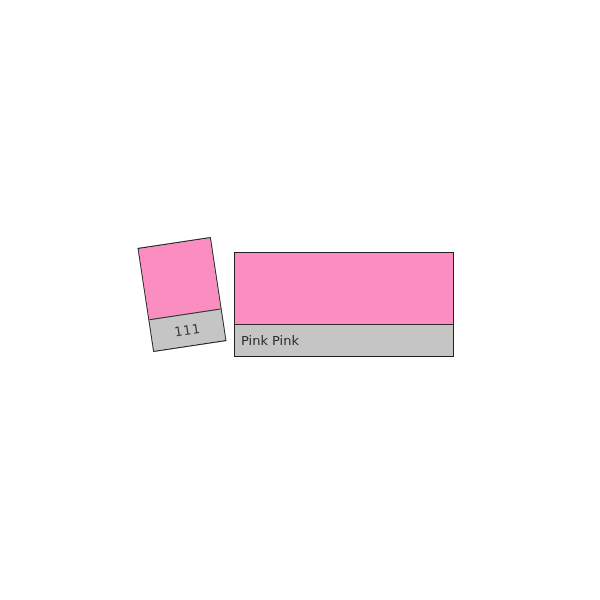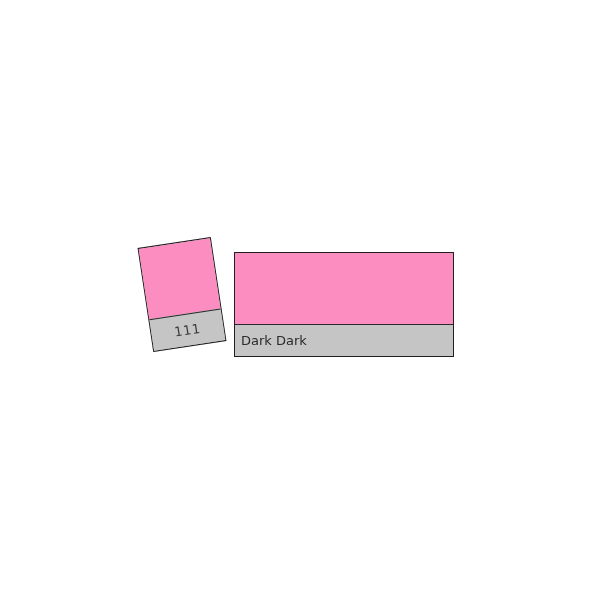--- a/index.html
+++ b/index.html
@@ -78,17 +78,17 @@
   <div class="swatch-card small">
     <div class="color-area"></div>
     <div class="label-strip">
       <span class="code-text">111</span>
     </div>
   </div>
 
   <div class="swatch-card large">
     <div class="color-area"></div>
     <div class="label-strip">
-      <span class="name-text">Dark Dark</span>
+      <span class="name-text">Pink Pink</span>
     </div>
   </div>
 
 </div>
 
 </body></html>

